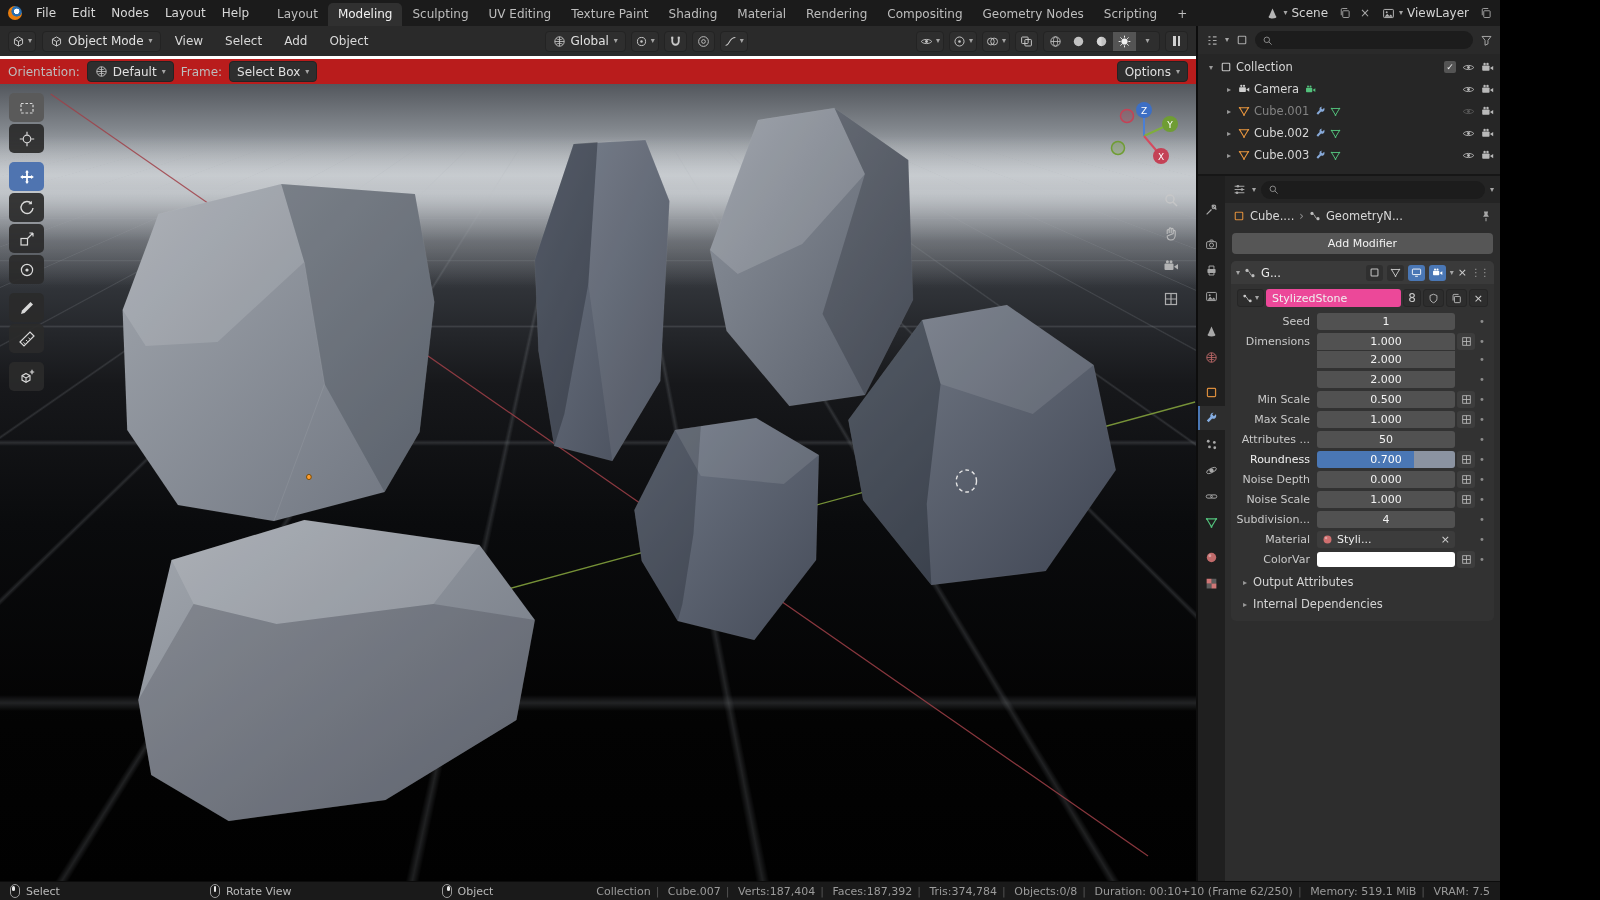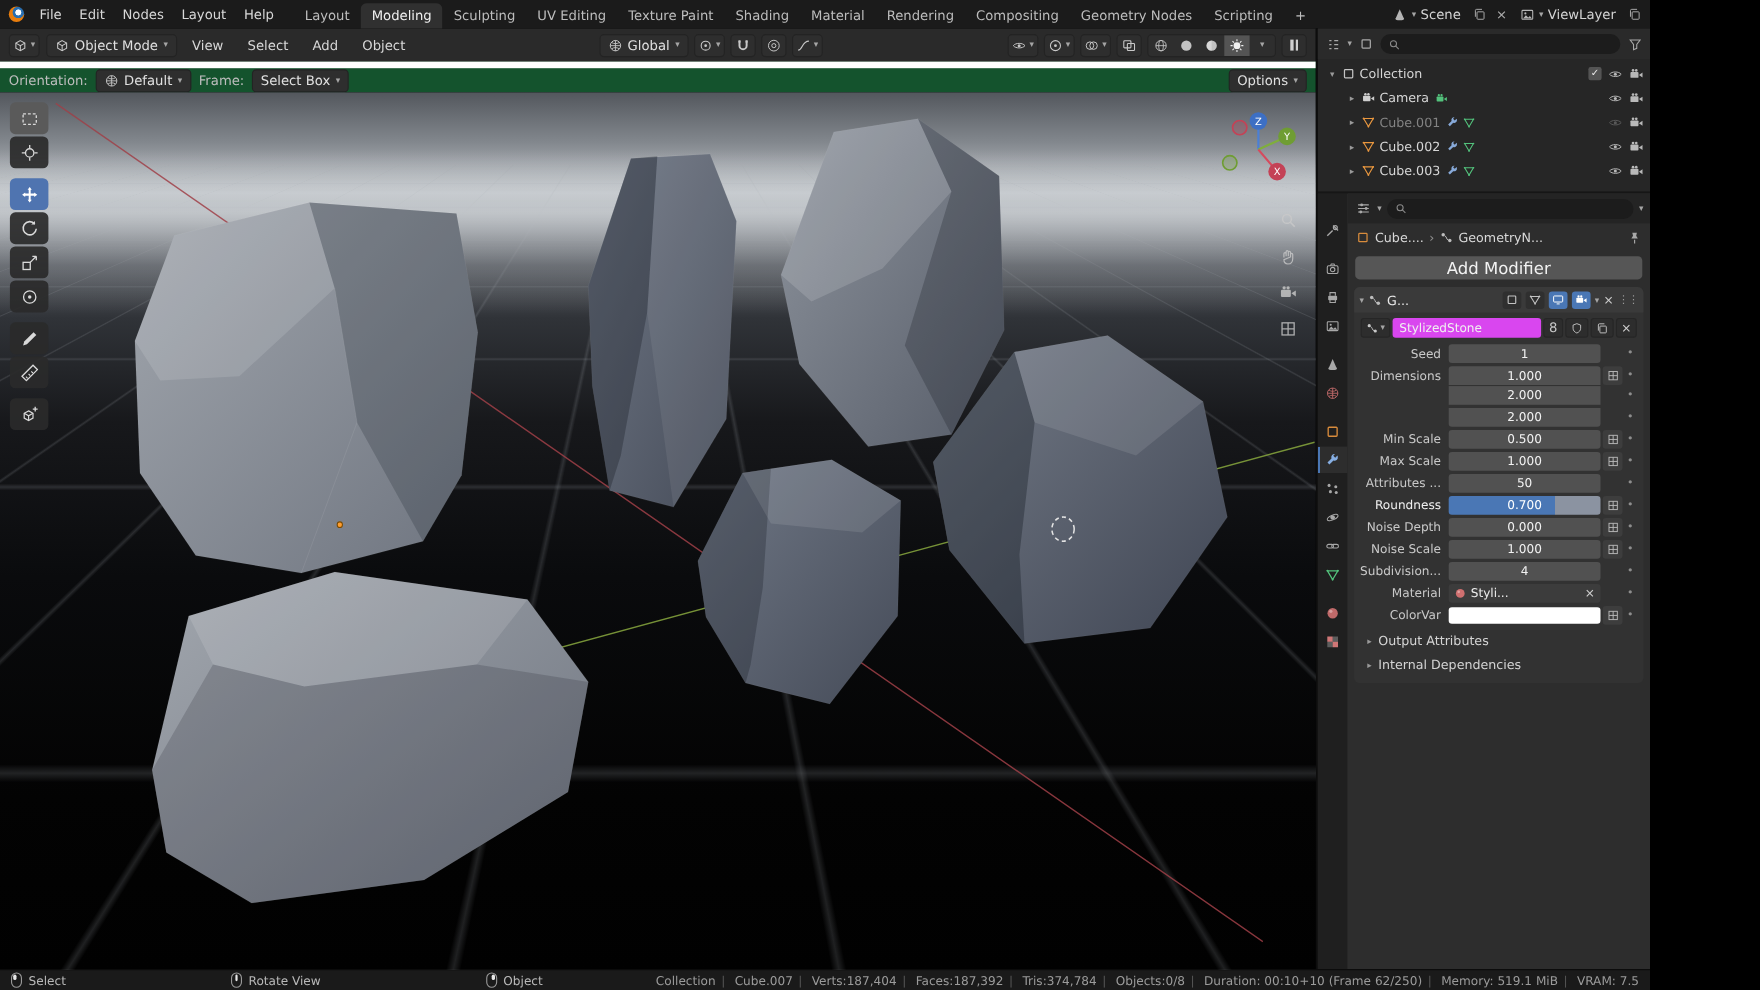--- a/index.html
+++ b/index.html
@@ -21,21 +21,21 @@
 .main{flex:1;display:flex;min-height:0}
 .left{flex:1;min-width:0;display:flex;flex-direction:column;border-right:2px solid #0d0d0d}
 .vph{height:30px;background:#2a2a2a;display:flex;align-items:center;gap:6px;padding:0 8px;flex:0 0 30px}
 .pill{height:21px;background:#2e2e2e;border:1px solid #232323;border-radius:4px;display:inline-flex;align-items:center;gap:5px;padding:0 7px;color:#e0e0e0;white-space:nowrap}
 .iconbtn{height:21px;min-width:23px;background:#2e2e2e;border:1px solid #232323;border-radius:4px;display:inline-flex;align-items:center;justify-content:center;gap:3px;padding:0 3px}
 .seg{display:inline-flex;align-items:center;background:#2e2e2e;border:1px solid #232323;border-radius:4px;height:21px;overflow:hidden}
 .seg .sbt{width:23px;height:100%;display:flex;align-items:center;justify-content:center}
 .seg .sbt.on{background:#545454}
 .vcenter{margin:0 auto;display:flex;align-items:center;gap:5px}
 .vright{display:flex;align-items:center;gap:5px}
-.tsr{height:28px;background:#14532d;display:flex;align-items:center;gap:7px;padding:0 8px;flex:0 0 28px;border-top:6px solid #ffffff}
+.tsr{height:28px;background:#b91c1c;display:flex;align-items:center;gap:7px;padding:0 8px;flex:0 0 28px;border-top:3px solid #ffffff}
 .tsr .lbl{color:#bdbdbd}
 .pause{display:flex;gap:2px;padding:0 5px}
 .pause i{width:2.5px;height:10px;background:#cfcfcf;display:block}
 
 .viewport{flex:1;position:relative;overflow:hidden;background:linear-gradient(180deg,#53575d 0px,#82878d 45px,#c7cbcf 92px,#75797f 135px,#303338 205px,#17181b 300px,#0a0b0d 440px,#030303 640px,#010101 100%)}
 .gridplane{position:absolute;left:-48%;top:66px;width:196%;height:1300px;background-image:linear-gradient(rgba(150,155,162,.20) 1.5px,transparent 1.5px),linear-gradient(90deg,rgba(150,155,162,.20) 1.5px,transparent 1.5px);background-size:52px 52px;transform:perspective(430px) rotateX(73.5deg);transform-origin:50% 0}
 .haze{position:absolute;left:0;right:0;top:52px;height:150px;background:linear-gradient(180deg,rgba(200,204,208,0) 0,rgba(200,204,208,.78) 38%,rgba(140,144,150,.30) 70%,rgba(48,51,56,0) 100%);pointer-events:none}
 .scene{position:absolute;inset:0;width:100%;height:100%}
 .vp-overlay{position:absolute;left:58px;top:10px;line-height:19px;color:#e9e9e9;text-shadow:0 1px 2px rgba(0,0,0,.6);pointer-events:none}
 .vp-tools{position:absolute;left:9px;top:9px;display:flex;flex-direction:column}
@@ -62,31 +62,31 @@
 
 .props{flex:1;min-height:0;display:flex}
 .ptabs{width:27px;flex:0 0 27px;background:#1f1f1f;display:flex;flex-direction:column;align-items:stretch;padding-top:20px}
 .ptab{height:24px;display:flex;align-items:center;justify-content:center;margin:1px 0}
 .ptab.active{background:#2d2d2d;box-shadow:inset 2px 0 0 #4a77b5}
 .pgap{height:9px}
 .pcontent{flex:1;min-width:0;background:#2d2d2d;display:flex;flex-direction:column;overflow:hidden}
 .pch{height:27px;background:#242424;display:flex;align-items:center;gap:5px;padding:0 6px;flex:0 0 27px}
 .crumbs{height:25px;display:flex;align-items:center;gap:5px;padding:0 8px;color:#d8d8d8;font-size:11.5px}
 .crumbs .sep{color:#8f8f8f}
-.addmod{height:21px;margin:5px 7px 7px;background:#565656;border-radius:4px;display:flex;align-items:center;justify-content:center;color:#f2f2f2;font-size:15px}
+.addmod{height:21px;margin:5px 7px 7px;background:#565656;border-radius:4px;display:flex;align-items:center;justify-content:center;color:#f2f2f2;font-size:11px}
 .modblock{margin:0 6px;background:#323232;border-radius:5px;padding-bottom:6px}
 .modhdr{height:23px;background:#3a3a3a;border-radius:5px 5px 0 0;display:flex;align-items:center;gap:4px;padding:0 5px;font-size:11.5px}
 .modhdr .nm{color:#e8e8e8;margin-left:1px}
 .modhdr .sp{flex:1}
 .mtog{width:17px;height:16px;border-radius:3px;background:#2f2f2f;display:flex;align-items:center;justify-content:center;color:#c3c3c3}
 .mtog.on{background:#4a77b5;color:#fff}
 .grip{color:#9a9a9a;letter-spacing:-1px;font-size:10px}
 .ngrow{display:flex;align-items:center;gap:2px;margin:5px 6px 6px}
 .ngbtn{height:18px;background:#2d2d2d;border:1px solid #262626;border-radius:3px;display:flex;align-items:center;justify-content:center;gap:2px;padding:0 4px;color:#c9c9c9}
-.ngname{flex:1;height:18px;background:#d946ef;border-radius:3px;display:flex;align-items:center;padding:0 6px;color:#f0f0f0;font-size:11px}
+.ngname{flex:1;height:18px;background:#ec4899;border-radius:3px;display:flex;align-items:center;padding:0 6px;color:#f0f0f0;font-size:11px}
 .prow{display:flex;align-items:center;margin:3px 5px 3px 0}
 .prow.tight{margin:0 5px 1px 0}
 .plabel{flex:0 0 86px;text-align:right;padding-right:7px;color:#c9c9c9;font-size:11px;white-space:nowrap;overflow:hidden}
 .pfield{flex:1;min-width:0}
 .num{background:#515151;border-radius:3px;height:17px;font-size:11px;color:#f2f2f2;display:flex;align-items:center;justify-content:center}
 .num.rtop{border-radius:3px 3px 0 0}.num.rmid{border-radius:0}.num.rbot{border-radius:0 0 3px 3px}
 .num.round{background:linear-gradient(90deg,#4a77b5 0 70%,#8b93a1 70% 100%);color:#fff}
 .ptog{flex:0 0 18px;height:17px;margin-left:2px;background:#3d3d3d;border-radius:3px;display:flex;align-items:center;justify-content:center;color:#bdbdbd}
 .ptog.none{background:transparent}
 .pdot{flex:0 0 14px;text-align:center;color:#8d8d8d;font-size:10px}

